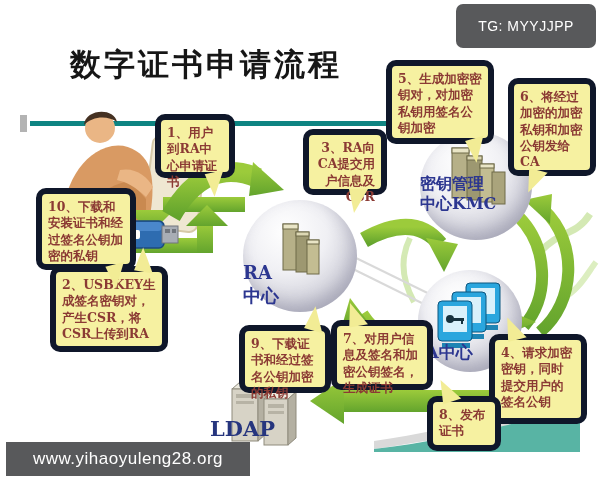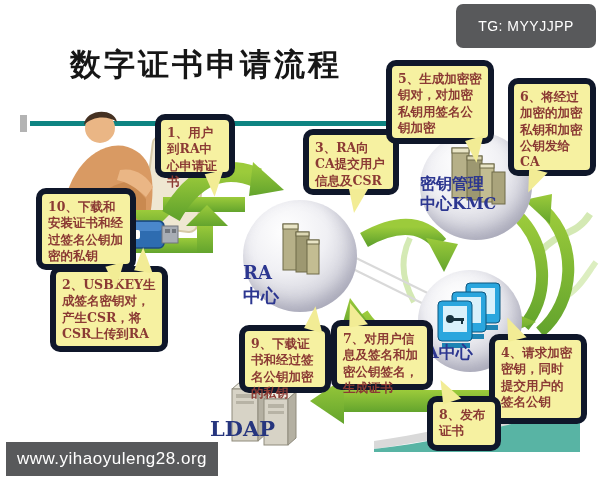--- a/index.html
+++ b/index.html
@@ -3,21 +3,21 @@
 <meta charset="utf-8">
 <style>
   html,body{margin:0;padding:0;background:#fff;}
   .stage{position:relative;width:600px;height:480px;background:#ffffff;overflow:hidden;
          font-family:"Liberation Sans",sans-serif;}
   .title{position:absolute;left:70px;top:44px;margin:0;font-family:"DejaVu Serif","Liberation Serif",serif;
          font-weight:600;font-size:31px;letter-spacing:3px;color:#161616;white-space:nowrap;}
   .badge{position:absolute;background:#58595b;color:#ffffff;display:flex;align-items:center;
          justify-content:center;letter-spacing:.5px;}
   .badge.tg{left:456px;top:4px;width:140px;height:44px;font-size:14px;border-radius:7px;}
-  .badge.url{left:6px;top:442px;width:212px;height:34px;font-size:17px;}
+  .badge.url{left:6px;top:442px;width:244px;height:34px;font-size:17px;}
   .layer{position:absolute;left:0;top:0;}
   .sphere{position:absolute;border-radius:50%;
           background:radial-gradient(circle at 38% 28%, #ffffff 0%, #f0f0f4 38%, #c9c9d4 78%, #aeaebc 100%);
           box-shadow:inset -5px -8px 16px rgba(110,110,135,.35);}
   .sphere .lbl{position:absolute;width:100%;text-align:left;
           font-family:"DejaVu Serif","Liberation Serif",serif;font-weight:700;color:#2c3690;}
   .sphere .lbl span{display:block;line-height:1.25;}
   .ldap-label{position:absolute;left:210px;top:416px;font-family:"DejaVu Serif","Liberation Serif",serif;
           font-weight:600;font-size:21px;color:#26357e;}
   .callout{position:absolute;background:#f6f1a1;border:6px solid #0f172a;border-radius:10px;
@@ -190,21 +190,21 @@
   <div class="callout" style="left:155px;top:114px;width:80px;height:64px;">
     <span>1、用户到RA中心申请证书</span>
     <i class="tail tail-down" style="left:46px;bottom:-24px;transform:rotate(-12deg);"></i>
   </div>
 
   <div class="callout" style="left:50px;top:266px;width:118px;height:86px;">
     <span>2、USBKEY生成签名密钥对，产生CSR，将CSR上传到RA</span>
     <i class="tail tail-up" style="left:80px;top:-24px;transform:rotate(10deg);"></i>
   </div>
 
-  <div class="callout" style="left:303px;top:129px;width:96px;height:66px;">
+  <div class="callout" style="left:303px;top:129px;width:84px;height:66px;text-align:right;">
     <span>3、RA向CA提交用户信息及CSR</span>
     <i class="tail tail-down" style="left:40px;bottom:-24px;"></i>
   </div>
 
   <div class="callout" style="left:489px;top:334px;width:98px;height:90px;">
     <span>4、请求加密密钥，同时提交用户的签名公钥</span>
     <i class="tail tail-up" style="left:10px;top:-24px;transform:rotate(-14deg);"></i>
   </div>
 
   <div class="callout" style="left:386px;top:60px;width:108px;height:84px;">

